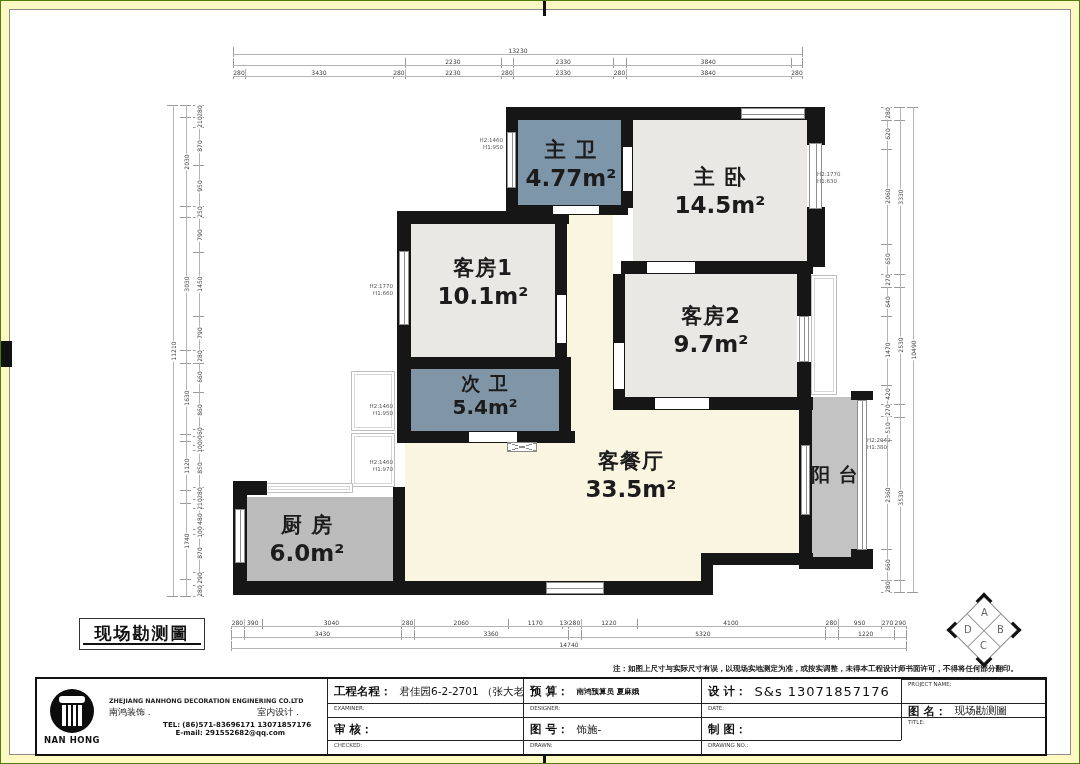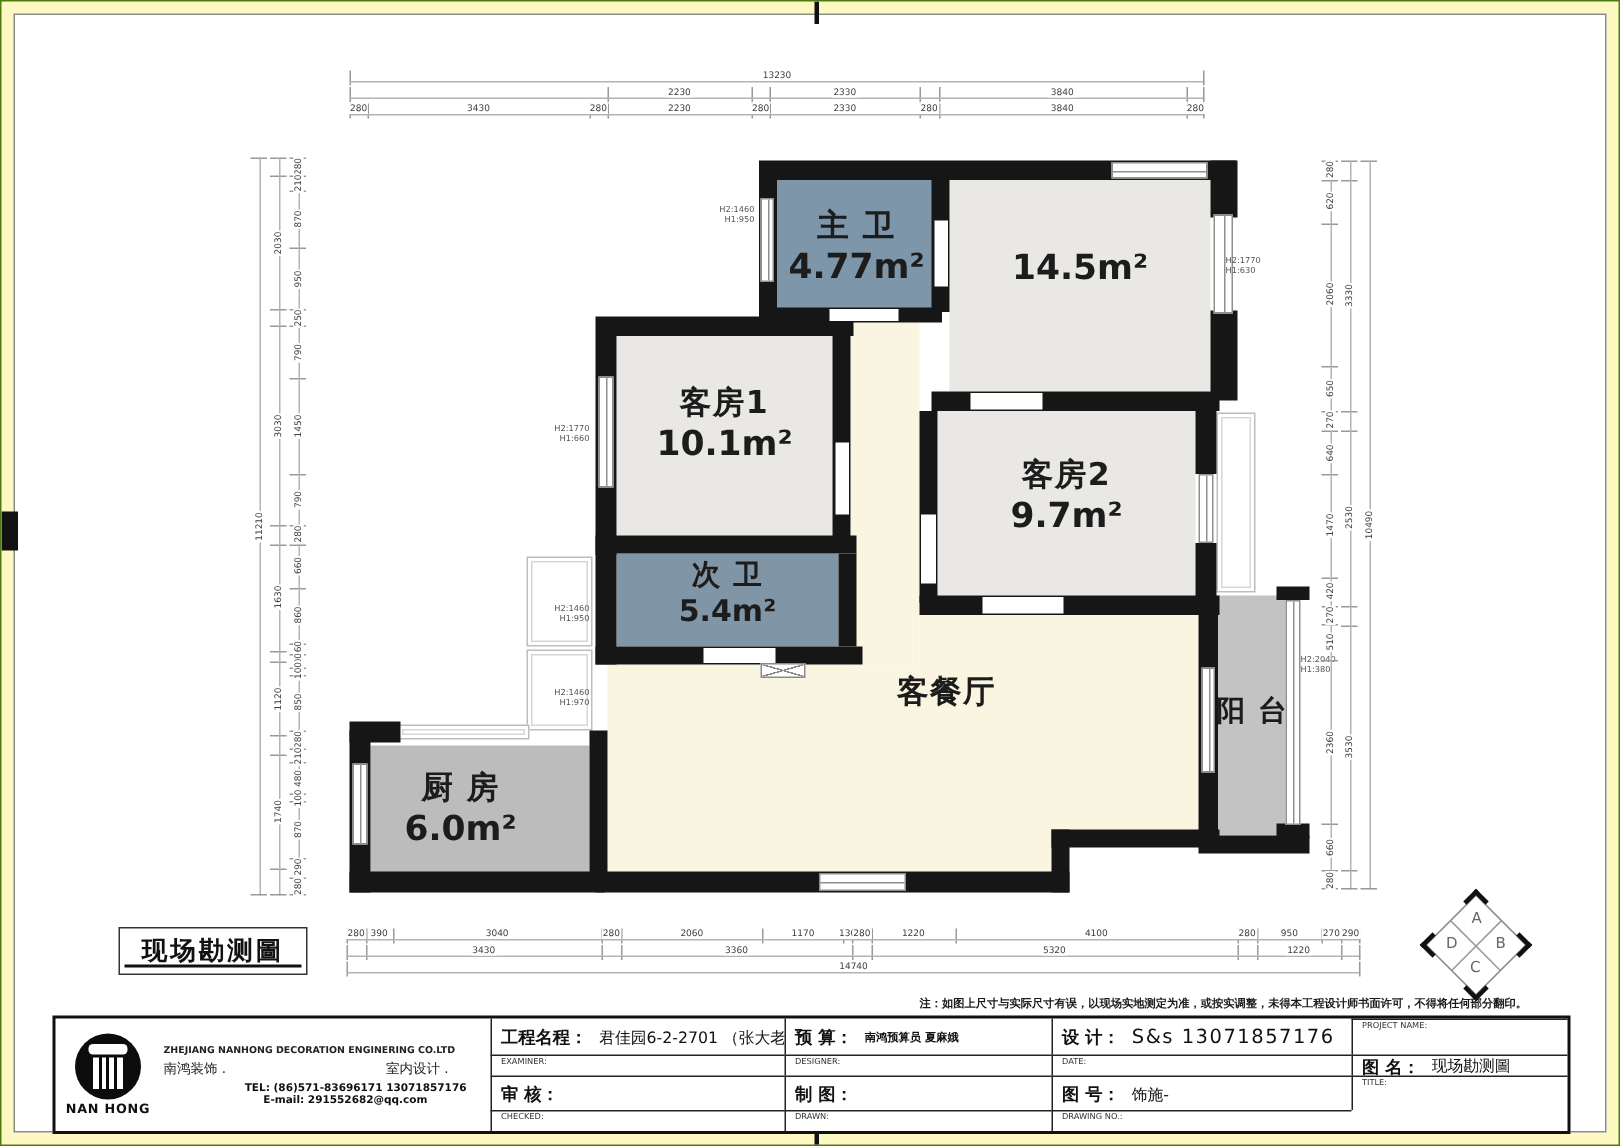--- a/index.html
+++ b/index.html
@@ -161,36 +161,38 @@
     <i class="win win-v" style="left:856px;top:399px;width:10px;height:150px;"></i>
     <i class="win win-h" style="left:545px;top:581px;width:58px;height:12px;"></i>
     <i class="win win-v" style="left:234px;top:508px;width:10px;height:54px;"></i>
     <i class="flue" style="left:506px;top:441px;width:30px;height:10px;"></i>
 
     <div class="rlabel" style="left:500px;top:137px;">
       <div class="nm">主 卫</div>
       <div class="ar">4.77m²</div>
     </div>
     <div class="rlabel" style="left:649px;top:164px;">
+      <div class="nm">主 卧</div>
       <div class="ar">14.5m²</div>
     </div>
     <div class="rlabel" style="left:412px;top:255px;">
       <div class="nm">客房1</div>
       <div class="ar">10.1m²</div>
     </div>
     <div class="rlabel" style="left:640px;top:303px;">
       <div class="nm">客房2</div>
       <div class="ar">9.7m²</div>
     </div>
     <div class="rlabel small" style="left:414px;top:371px;">
       <div class="nm">次 卫</div>
       <div class="ar">5.4m²</div>
     </div>
     <div class="rlabel" style="left:560px;top:448px;">
       <div class="nm">客餐厅</div>
+      <div class="ar">33.5m²</div>
     </div>
     <div class="rlabel" style="left:236px;top:512px;">
       <div class="nm">厨 房</div>
       <div class="ar">6.0m²</div>
     </div>
     <div class="rlabel small" style="left:764px;top:462px;">
       <div class="nm">阳 台</div>
     </div>
 
     <div class="wl" style="left:466px;top:136px;text-align:right;width:36px;">
@@ -594,26 +596,26 @@
 
     <div class="tb cnrow">
       <span class="lb">图  名：</span>
       <span class="vl">现场勘测圖</span>
     </div>
     <div class="tb cnrow">
       <span class="lb">审    核：</span>
       <span class="vl"></span>
     </div>
     <div class="tb cnrow">
+      <span class="lb">图    号：</span>
+      <span class="vl">饰施-</span>
+    </div>
+    <div class="tb cnrow">
       <span class="lb">制    图：</span>
       <span class="vl"></span>
-    </div>
-    <div class="tb cnrow">
-      <span class="lb">图    号：</span>
-      <span class="vl">饰施-</span>
     </div>
 
     <div class="tb enrow">TITLE:</div>
     <div class="tb enrow">CHECKED:</div>
     <div class="tb enrow">DRAWN:</div>
     <div class="tb enrow">DRAWING NO.:</div>
   </div>
 </div>
 
 </body></html>

